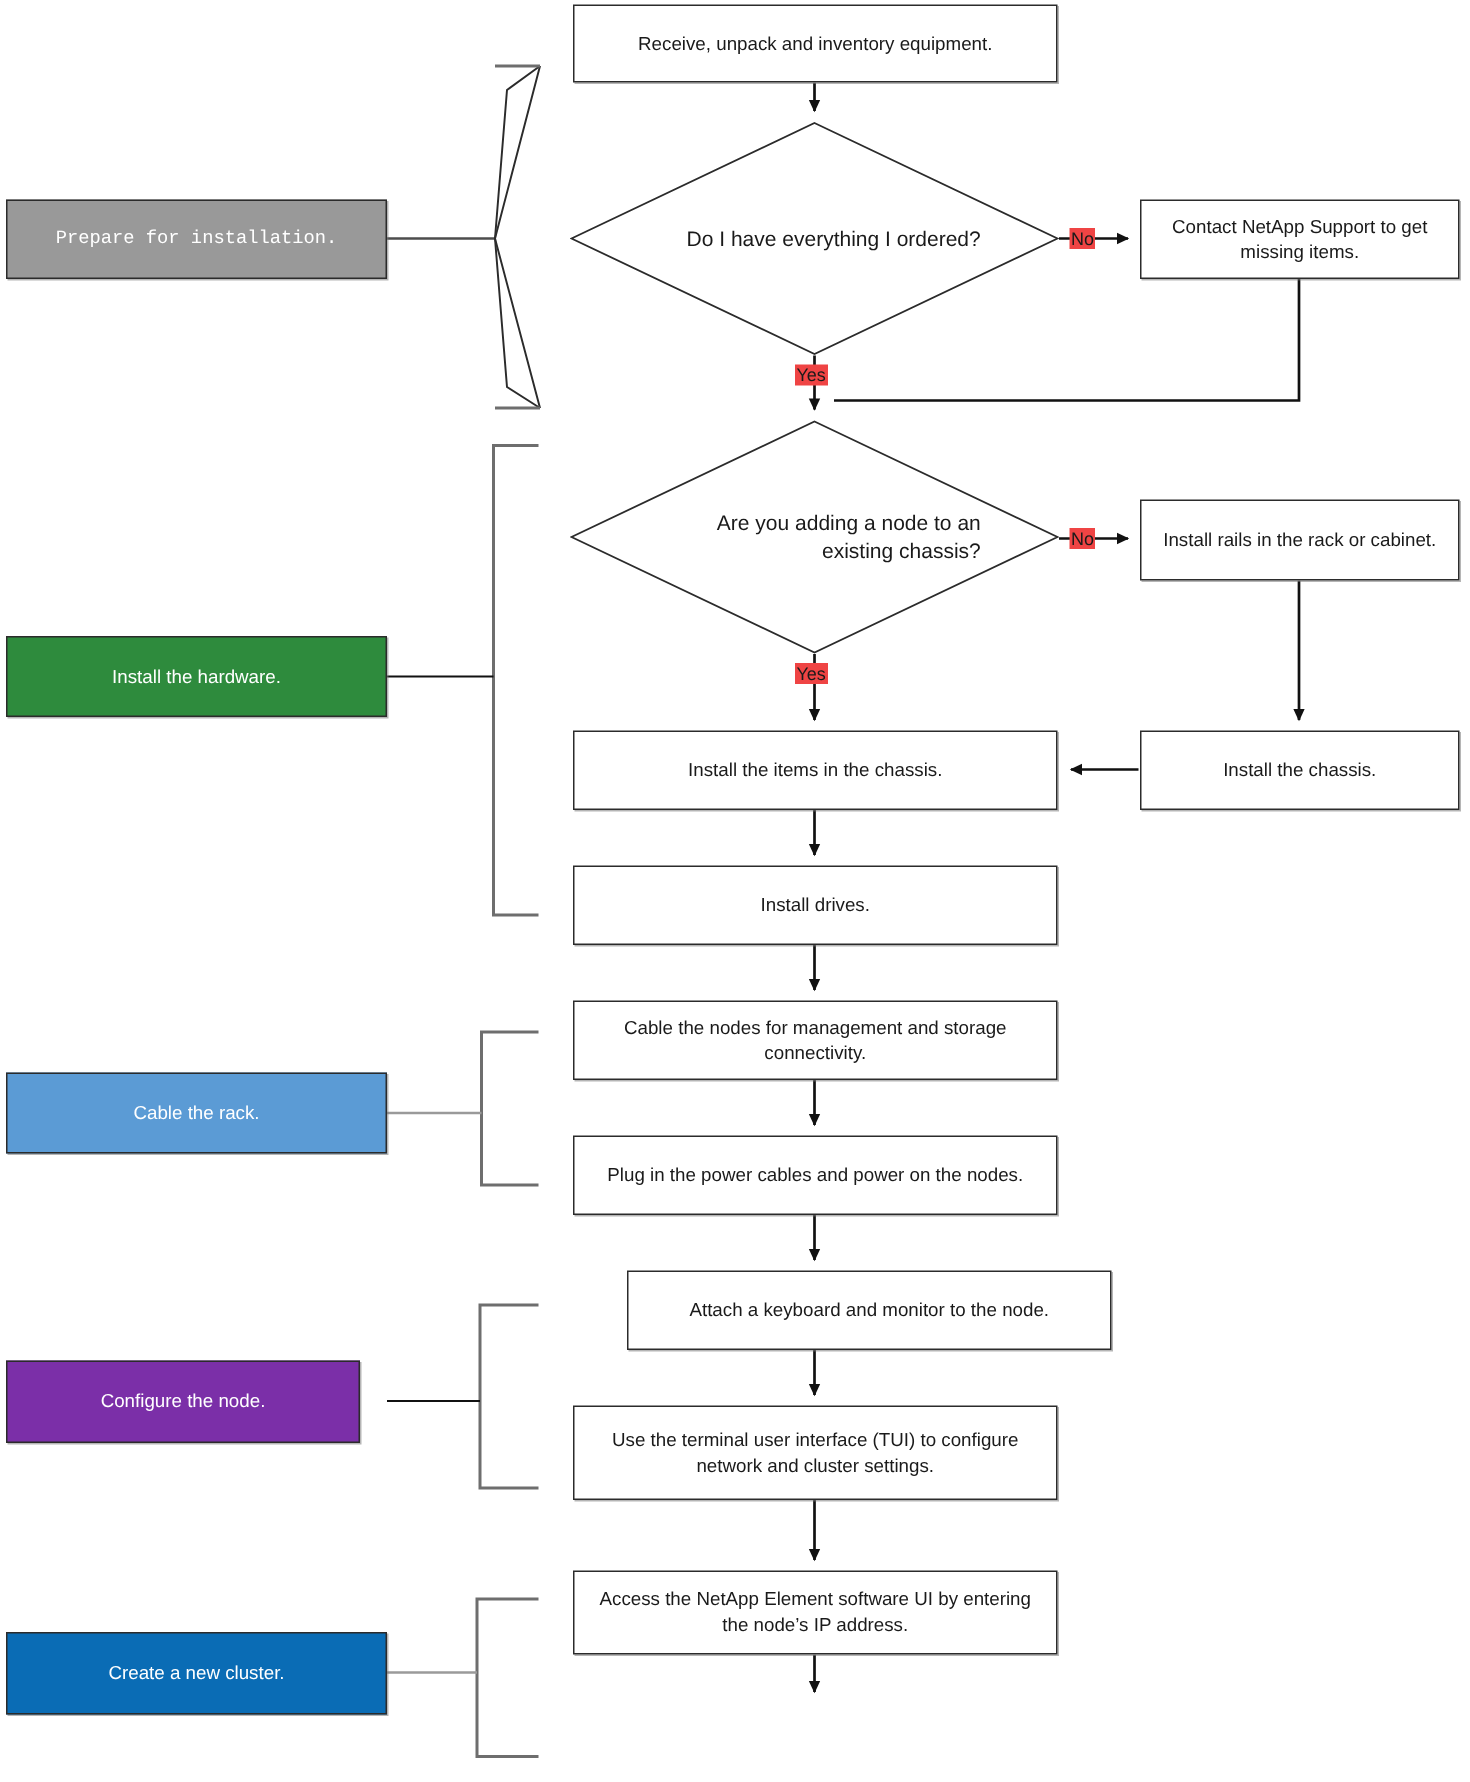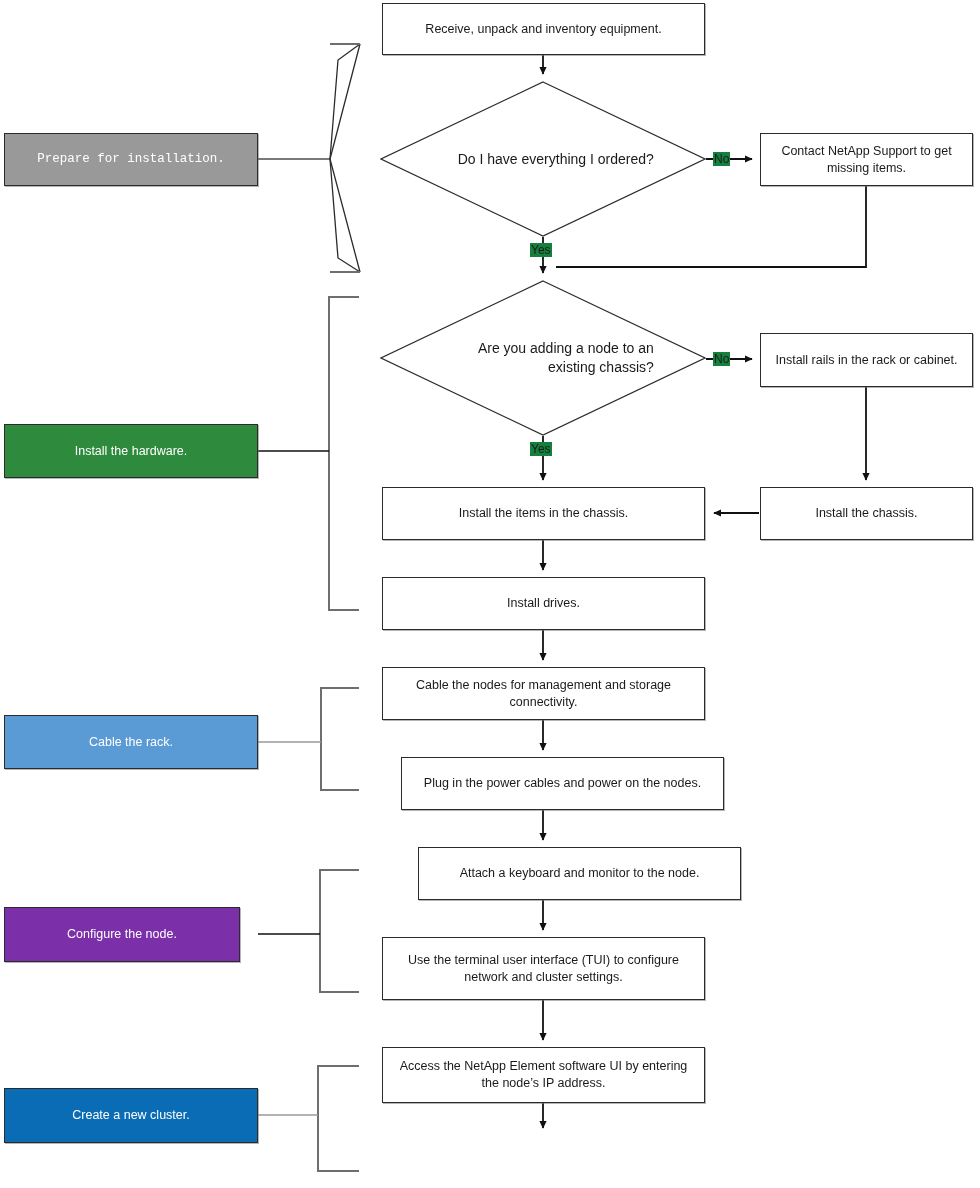--- a/index.html
+++ b/index.html
@@ -38,21 +38,21 @@
   .diamond .dlabel{
     position:relative;z-index:2;text-align:right;
     font-size:14px;color:#1a1a1a;line-height:1.35;
     width:68%;
   }
   .diamond svg{position:absolute;left:0;top:0;}
 
   
   .elabel{
     position:absolute;font-size:12px;color:#1a1a1a;
-    background:#15803d;padding:0 1px;white-space:nowrap;
+    background:#ef4444;padding:0 1px;white-space:nowrap;
   }
   b{font-weight:bold;}
 </style>
 </head>
 <body>
 
 <div id="stage">
 
   <svg class="lines" viewBox="0 0 980 1188" xmlns="http://www.w3.org/2000/svg">
     <defs>
@@ -181,21 +181,21 @@
   </div>
 
   <div class="node pbox" style="left:382px;top:667px;width:323px;height:53px;">
     <span>Cable the nodes for management and storage connectivity.</span>
   </div>
 
   <div class="node pbox" style="left:382px;top:577px;width:323px;height:53px;">
     <span>Install drives.</span>
   </div>
 
-  <div class="node pbox" style="left:382px;top:757px;width:323px;height:53px;margin-left:19px;">
+  <div class="node pbox" style="left:382px;top:757px;width:323px;height:53px;">
     <span>Plug in the power cables and power on the nodes.</span>
   </div>
 
   <div class="node pbox" style="left:382px;top:847px;width:323px;height:53px;margin-left:36px;">
     <span>Attach a keyboard and monitor to the node.</span>
   </div>
 
   <div class="node pbox" style="left:382px;top:937px;width:323px;height:63px;">
     <span>Use the terminal user interface (TUI) to configure network and cluster settings.</span>
   </div>

